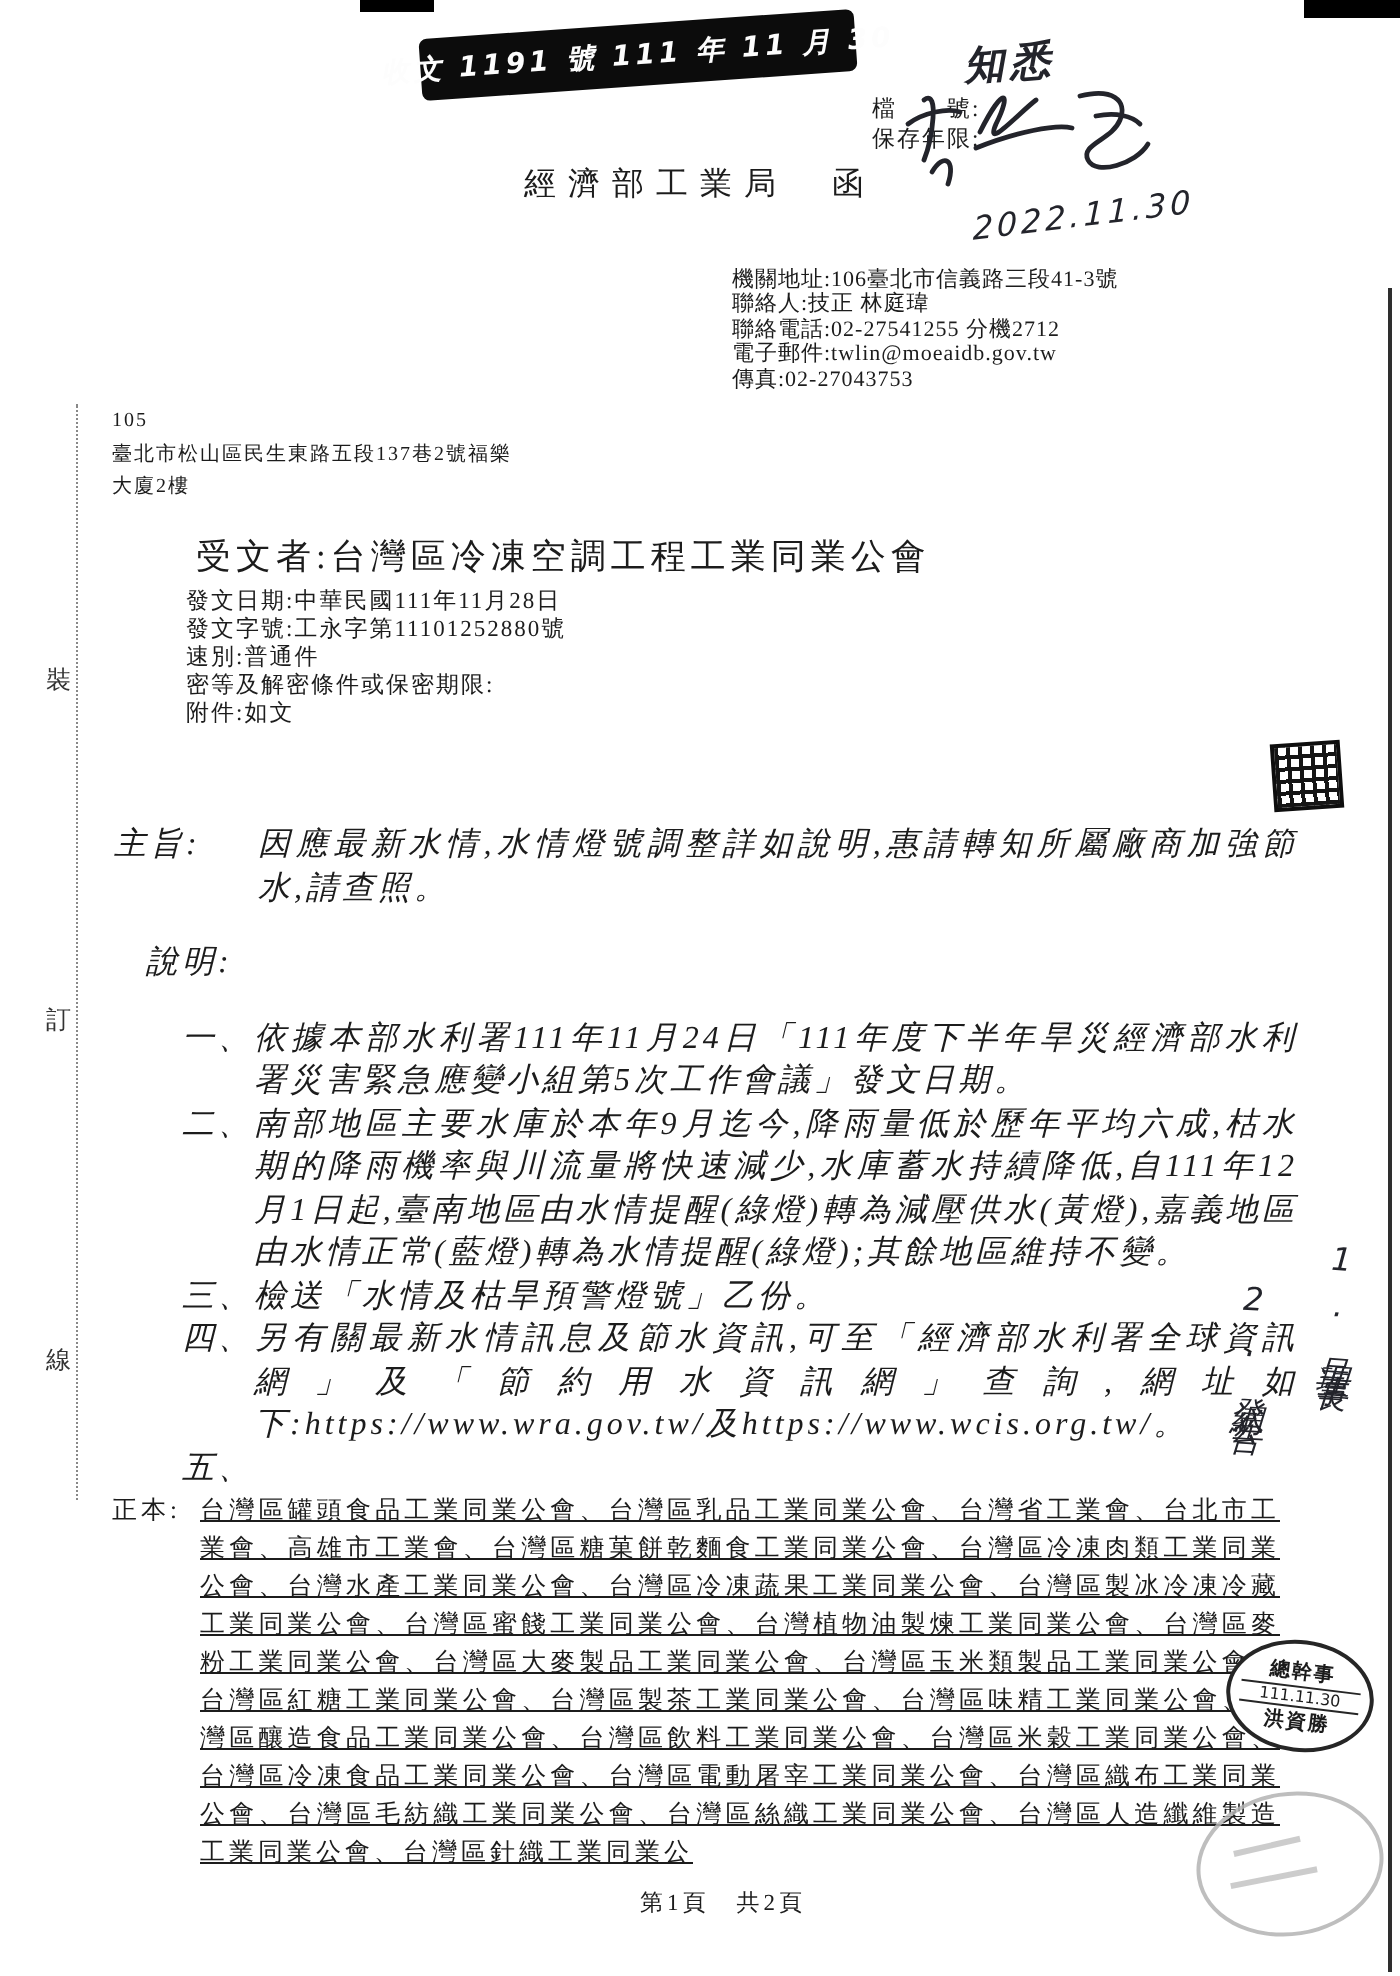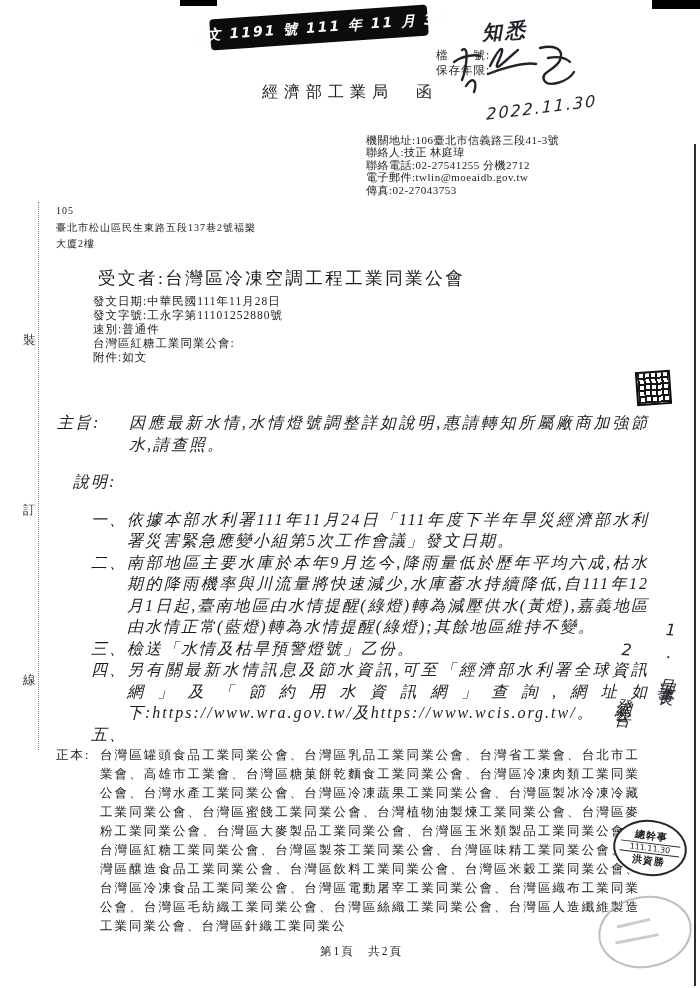--- a/index.html
+++ b/index.html
@@ -45,21 +45,21 @@
 
   .body-block{position:absolute;left:57px;top:412px;width:592px;font-size:16px;line-height:21.5px;letter-spacing:2px;text-align:justify;font-style:italic;}
   .para{position:relative;padding-left:72px;}
   .para .lbl{position:absolute;left:0;top:0;}
   .expl-label{margin:16px;}
   .items{margin-left:34px;}
   .item{position:relative;padding-left:36px;}
   .item .lbl{position:absolute;left:0;top:0;}
 
   .copy-block{position:absolute;left:56px;top:746px;width:584px;font-size:12.5px;line-height:19px;letter-spacing:2px;text-align:justify;}
-  .copy-block .para2{position:relative;padding-left:44px;}
+  .copy-block .para2{position:relative;padding-left:44px;text-decoration:underline;}
   .copy-block .lbl{position:absolute;left:0;top:0;}
 
   .footer{position:absolute;left:320px;top:944px;font-size:11.5px;letter-spacing:2px;text-align:right;}
 
   
   .binding-line{position:absolute;left:38px;top:202px;height:548px;border-left:1px dotted #888;}
   .bind-ch{position:absolute;left:23px;font-size:12.5px;color:#333;background:#fff;padding:2px 0;}
   .bind-ch.b1{top:330px;} .bind-ch.b2{top:500px;} .bind-ch.b3{top:670px;}
 
   
@@ -126,21 +126,21 @@
     <div>臺北市松山區民生東路五段137巷2號福樂</div>
     <div>大廈2樓</div>
   </div>
 
   <div class="to-line">受文者:台灣區冷凍空調工程工業同業公會</div>
 
   <div class="meta-block">
     <div>發文日期:中華民國111年11月28日</div>
     <div>發文字號:工永字第11101252880號</div>
     <div>速別:普通件</div>
-    <div>台灣區紅糖工業同業公會:</div>
+    <div>密等及解密條件或保密期限:</div>
     <div>附件:如文</div>
   </div>
 
   <div class="body-block">
     <div class="para">
       <span class="lbl">主旨:</span>
       <span>因應最新水情,水情燈號調整詳如說明,惠請轉知所屬廠商加強節水,請查照。</span>
     </div>
     <div class="expl-label">說明:</div>
     <div class="items">

